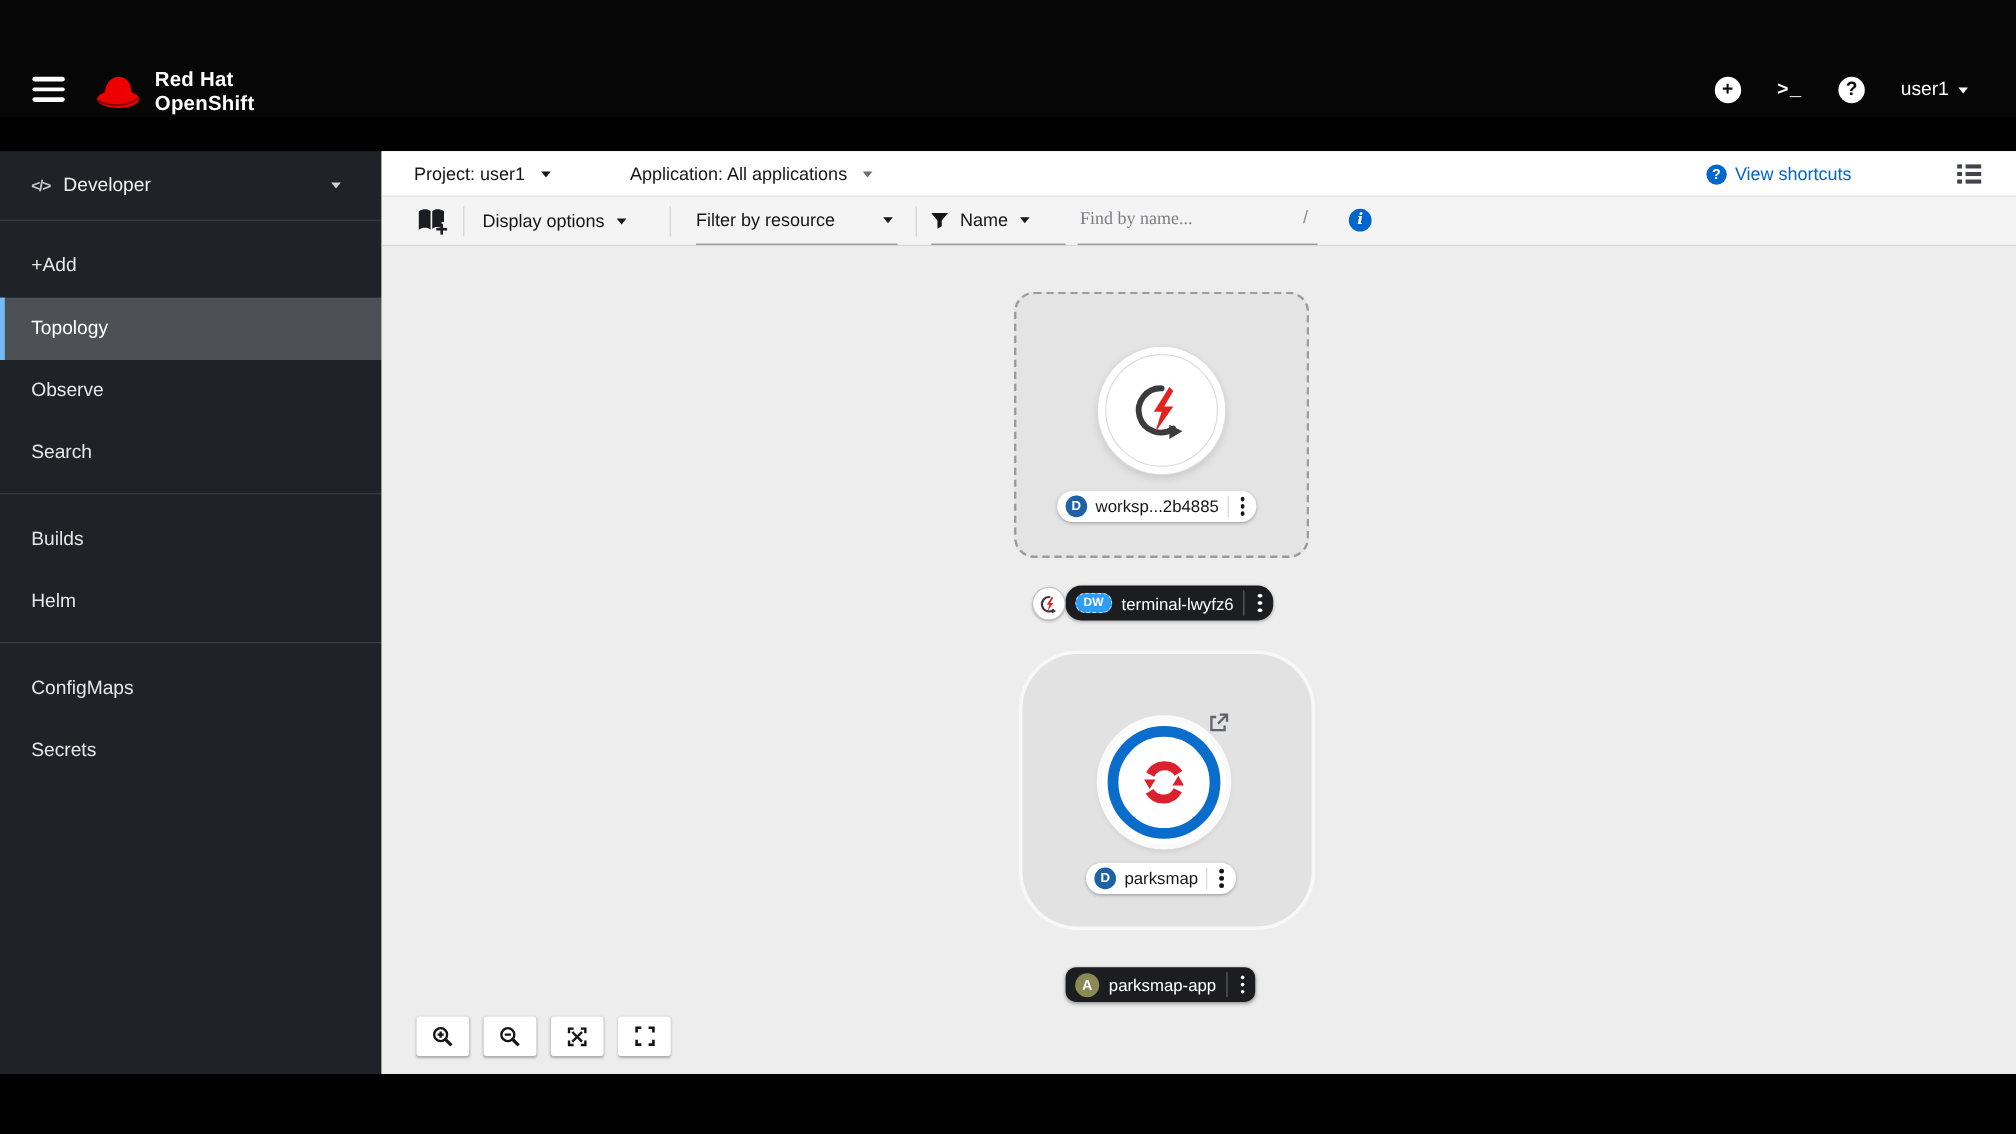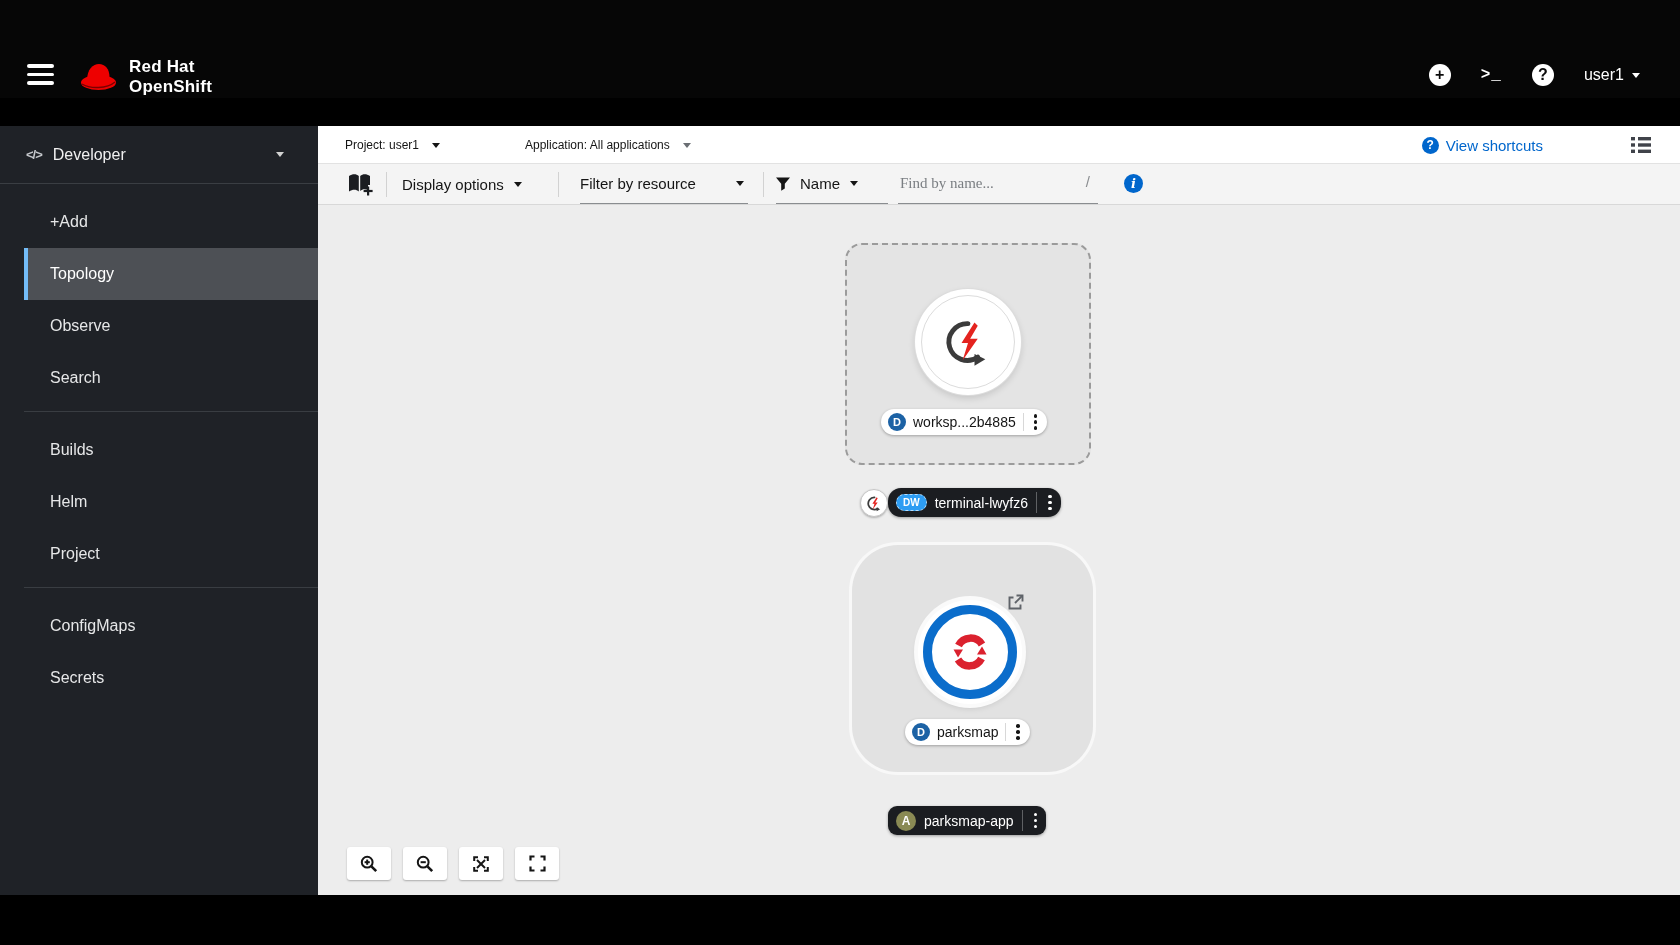--- a/index.html
+++ b/index.html
@@ -22,30 +22,30 @@
   .user-menu { display:flex; align-items:center; gap:8px; color:#fff; font-size:16px; cursor:pointer; }
   .caret { width:0; height:0; border-left:4.5px solid transparent; border-right:4.5px solid transparent; border-top:5px solid currentColor; display:inline-block; }
   .caret.grey { border-top-color:#6a6e73; }
   
   .sidebar { position:absolute; left:0; top:126px; width:318px; height:769px; background:#1f2227; }
   .perspective { height:58px; display:flex; align-items:center; padding:0 34px 0 26px; gap:11px;
     color:#f0f0f0; font-size:16px; border-bottom:1px solid #3a3e43; cursor:pointer; }
   .code-ico { color:#c5c8cc; font-weight:700; font-size:13px; letter-spacing:-1px; }
   .perspective .caret { margin-left:auto; color:#d2d2d2; }
   .nav { padding-top:10px; }
-  .nav-section { padding:2px 0;margin-left:24px; }
+  .nav-section { padding:2px 0; }
   .nav-section + .nav-section { border-top:1px solid #393d42; margin-top:5px; padding-top:12px; }
   .nav-item { height:52px; display:flex; align-items:center; padding-left:26px; font-size:16px;
     color:#e6e7e8; cursor:pointer; }
   .nav-item.active { background:#4d5055; border-left:4px solid var(--selected-edge,#73bcf7); padding-left:22px; color:#fff; }
   
   .main { position:absolute; left:318px; top:126px; width:1362px; height:769px; background:#ededed; }
   .context-bar { position:absolute; top:0; left:0; right:0; height:38px; background:#fff; border-bottom:1px solid #e2e2e2; }
   .ctx-menu { position:absolute; top:0; height:38px; display:flex; align-items:center; gap:13px;
-    font-size:12px; color:#151515; cursor:pointer; }
+    font-size:15px; color:#151515; cursor:pointer; }
   .ctx-project { left:27px; }
   .ctx-app { left:207px; }
   .shortcuts { position:absolute; right:137px; top:0; height:38px; display:flex; align-items:center; gap:7px;
     color:var(--link-blue,#0066cc); font-size:15px; cursor:pointer; }
   .q-circle { width:17px; height:17px; border-radius:50%; background:var(--link-blue,#0066cc); color:#fff;
     font-size:12px; font-weight:700; display:flex; align-items:center; justify-content:center; }
   .list-toggle { position:absolute; right:28px; top:8px; cursor:pointer; }
   
   .toolbar { position:absolute; top:38px; left:0; right:0; height:41px; background:#f4f4f4; border-bottom:1px solid #d8d8d8; }
   .tb-sep { position:absolute; top:8px; width:1px; height:25px; background:#d2d2d2; }
@@ -166,23 +166,20 @@
             <span>Search</span>
           </div>
       </div>
       <div class="nav-section">
         <div class="nav-item">
             <span>Builds</span>
           </div>
         <div class="nav-item">
             <span>Helm</span>
           </div>
-        <div class="nav-item">
-            <span>Project</span>
-          </div>
       </div>
       <div class="nav-section">
         <div class="nav-item">
             <span>ConfigMaps</span>
           </div>
         <div class="nav-item">
             <span>Secrets</span>
           </div>
       </div>
     </div>

